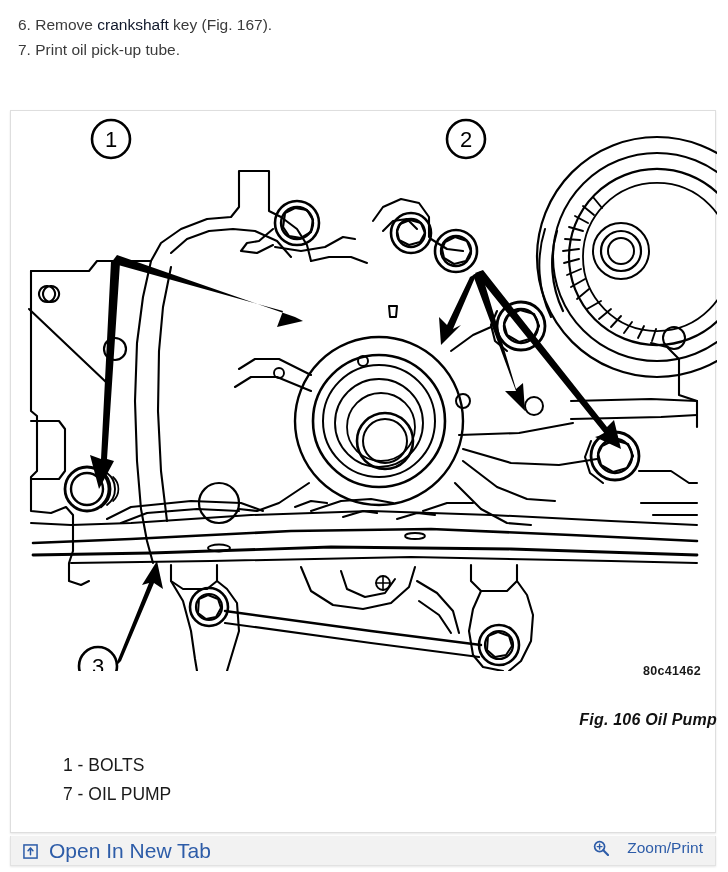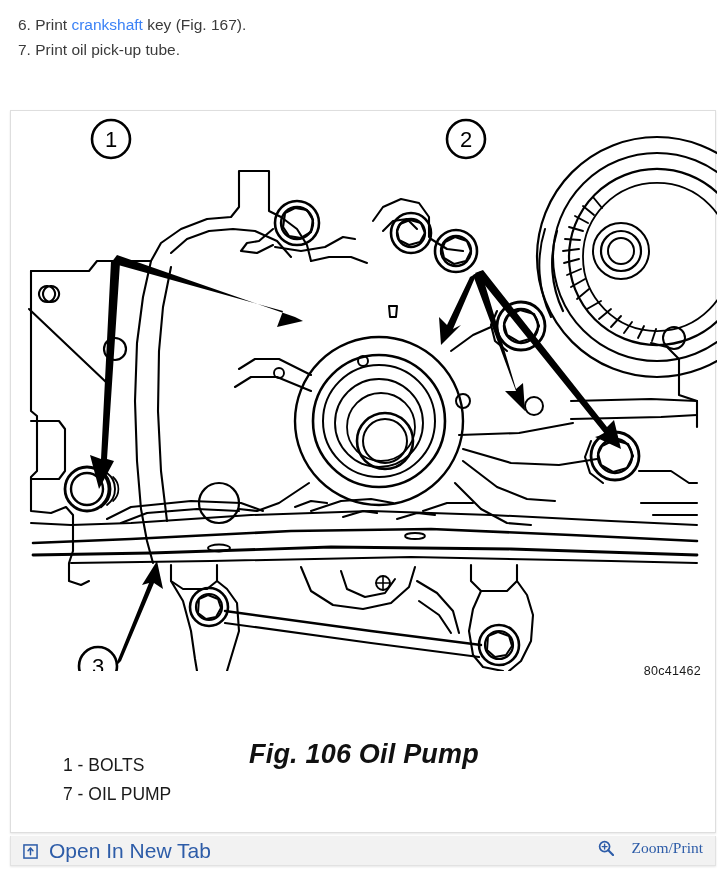--- a/index.html
+++ b/index.html
@@ -21,21 +21,21 @@
   .steps {
     padding: 12px 0 0 18px;
     font-size: 15.5px;
     line-height: 25px;
     color: #3b3b3b;
   }
   .step-line {
     white-space: nowrap;
   }
   .link {
-    color: #3b82f6;
+    color: #0f172a;
     text-decoration: none;
     cursor: pointer;
   }
 
   
   .figure-panel {
     position: absolute;
     left: 10px;
     top: 110px;
     width: 706px;
@@ -56,35 +56,35 @@
   .figure-art svg { display: block; }
 
   .part-number {
     position: absolute;
     right: 14px;
     top: 553px;
     font-family: "Liberation Sans", sans-serif;
     font-size: 12.5px;
     letter-spacing: 0.3px;
     color: #1a1a1a;
+    font-weight: bold;
   }
 
   .fig-caption {
     position: absolute;
     left: 0;
     top: 600px;
     width: 706px;
-    text-align: center;
+    text-align: right;
     font-family: "Liberation Sans", sans-serif;
     font-weight: bold;
     font-style: italic;
-    font-size: 27px;
+    font-size: 16px;
     color: #111111;
     letter-spacing: 0.2px;
-    margin-top: 28px;
   }
 
   .legend {
     position: absolute;
     left: 40px;
     top: 640px;
     font-family: "Liberation Sans", sans-serif;
     font-size: 17.5px;
     line-height: 29px;
     color: #1a1a1a;
@@ -118,29 +118,28 @@
   .bar-right {
     position: absolute;
     right: 12px;
     top: 3px;
     display: flex;
     align-items: center;
     gap: 18px;
     color: #2d5ca8;
     font-size: 15.5px;
     cursor: pointer;
-    font-family: Liberation Serif, serif;
   }
   .bar-icon { display: inline-flex; align-items: center; }
 </style>
 </head>
 <body>
 
 <div class="steps">
-  <div class="step-line"><span>6.</span><span> Print </span><a class="link" href="#">crankshaft</a><span> key (Fig. 167).</span></div>
+  <div class="step-line"><span>6.</span><span> Remove </span><a class="link" href="#">crankshaft</a><span> key (Fig. 167).</span></div>
   <div class="step-line"><span>7.</span><span> Print oil pick-up tube.</span></div>
 </div>
 
 <div class="figure-panel">
 
   <div class="figure-art">
     <svg width="706" height="560" viewBox="0 0 706 560" xmlns="http://www.w3.org/2000/svg">
       <g fill="none" stroke="#000000" stroke-width="2.1" stroke-linejoin="round" stroke-linecap="round">
 
         <path d="M 20 160 L 20 300 L 26 305 L 26 360 L 20 366 L 20 400 L 40 402 L 55 396

